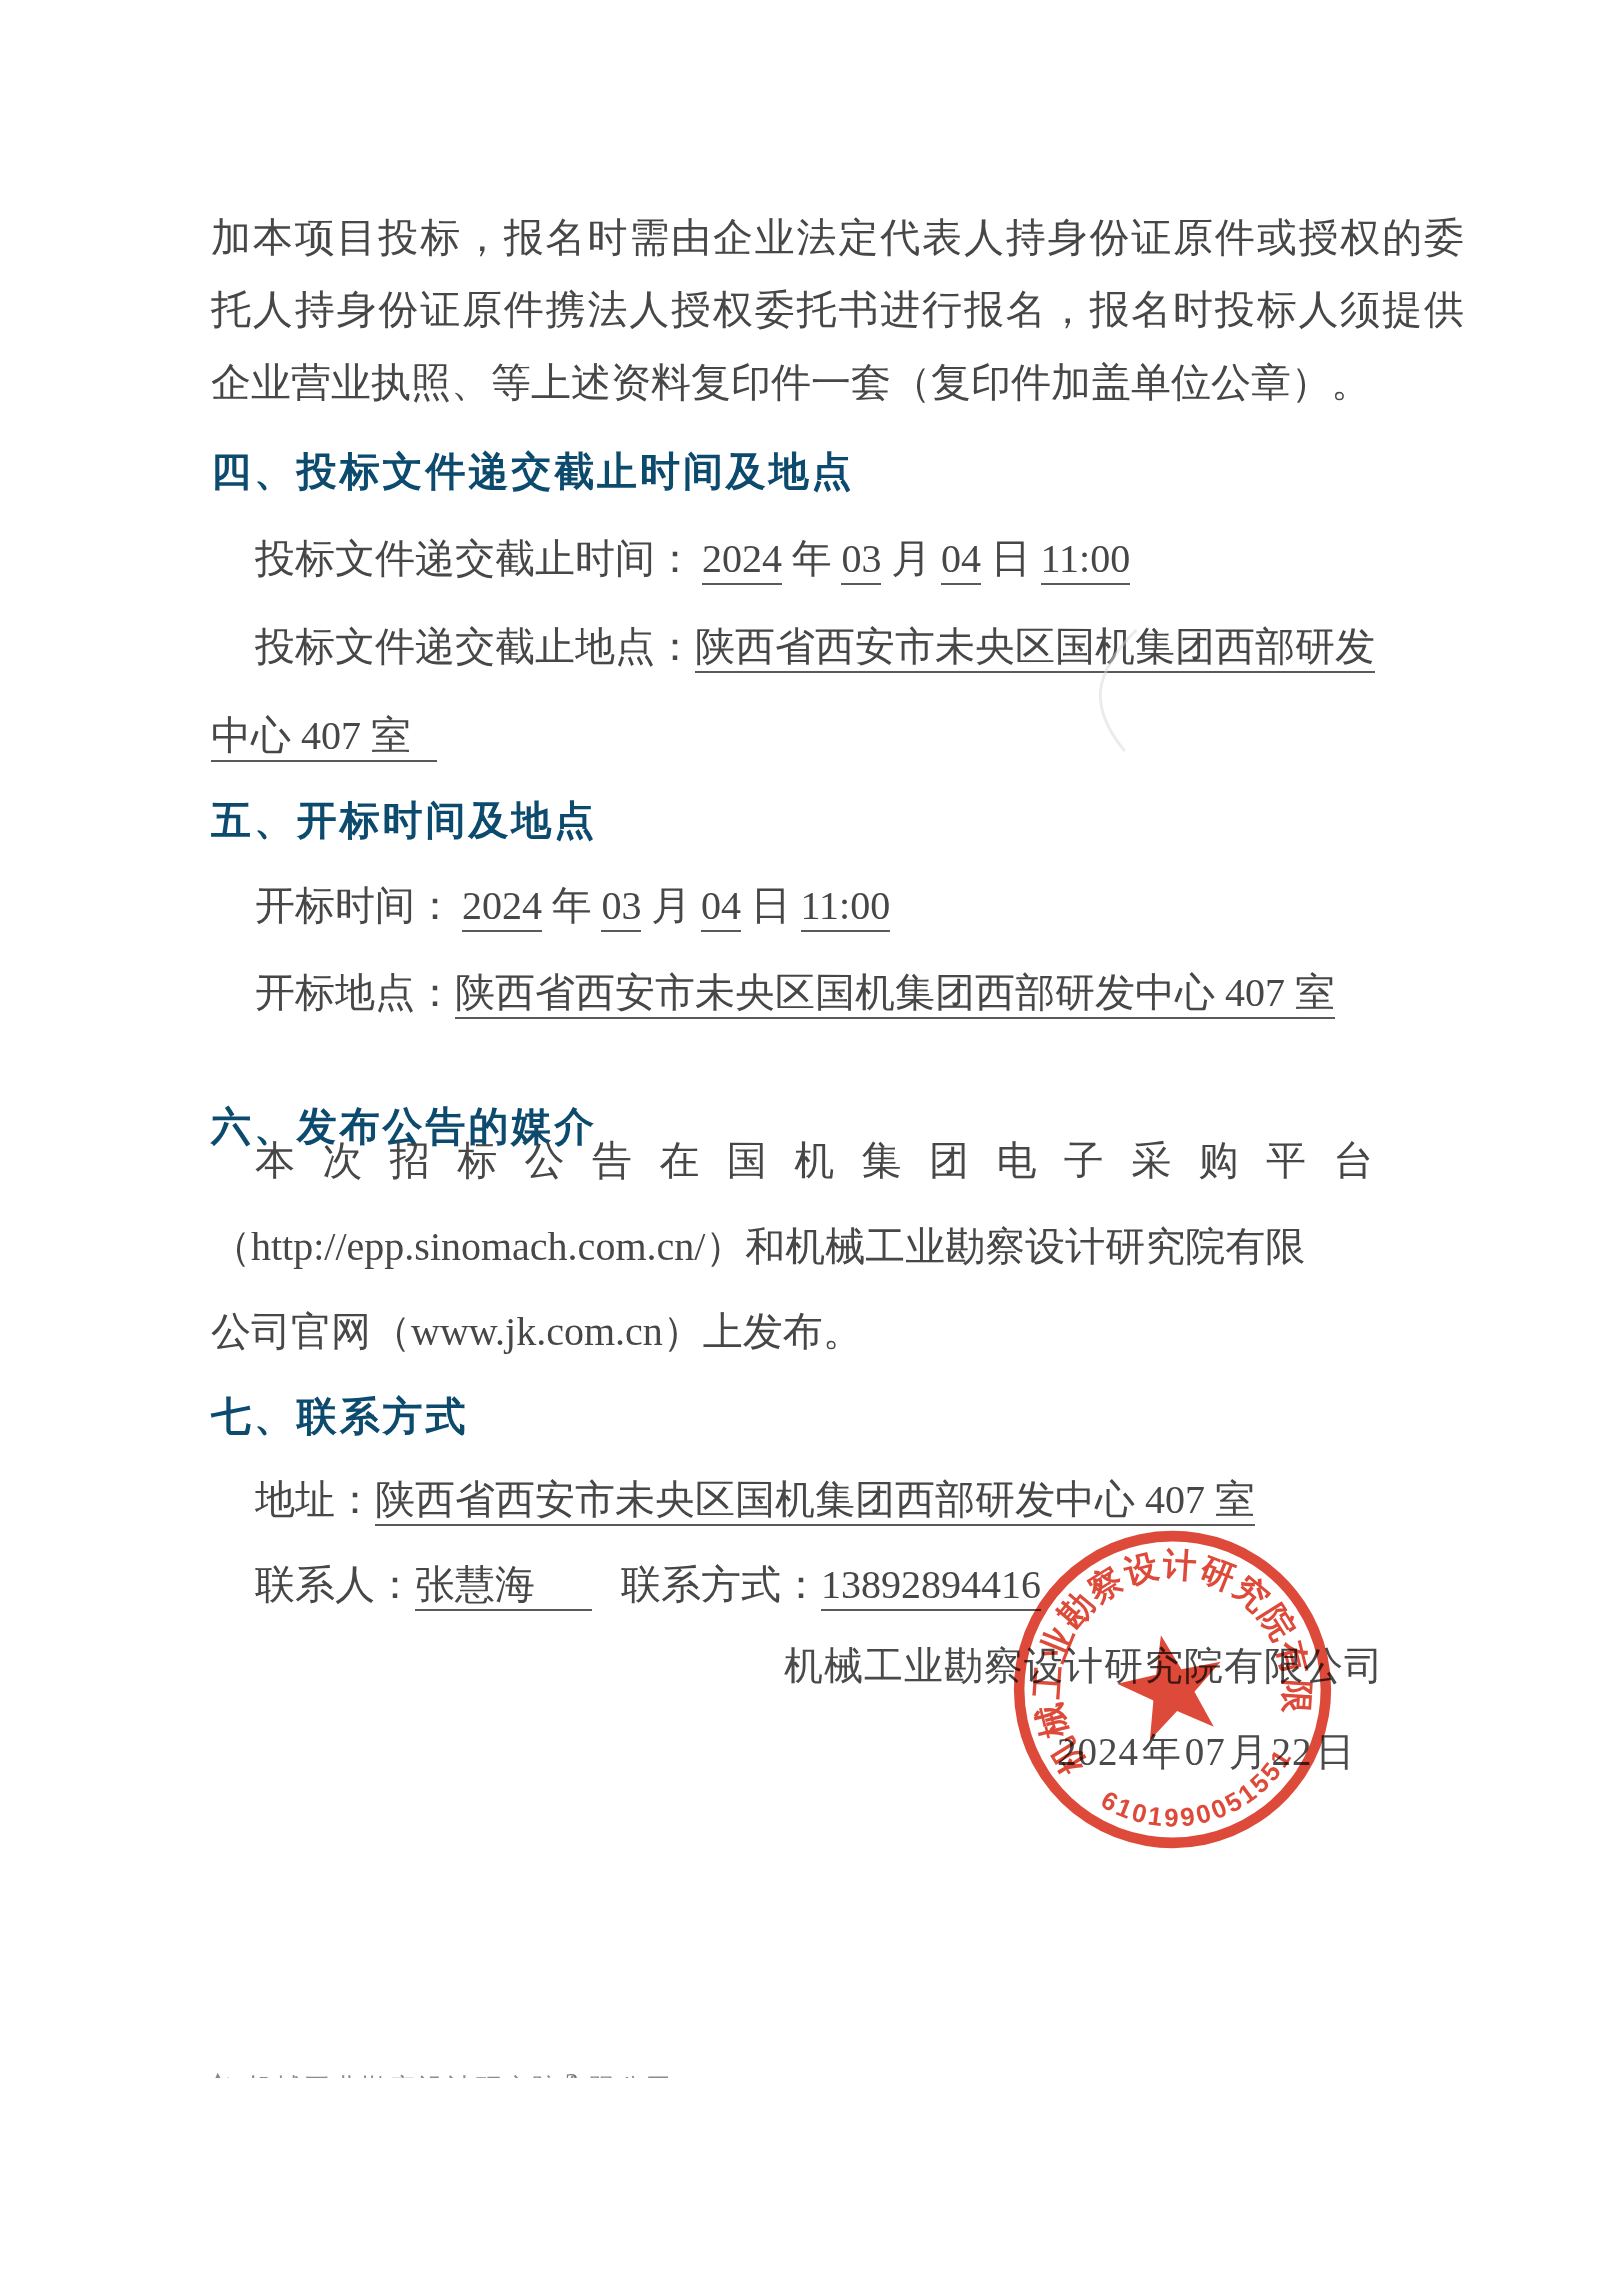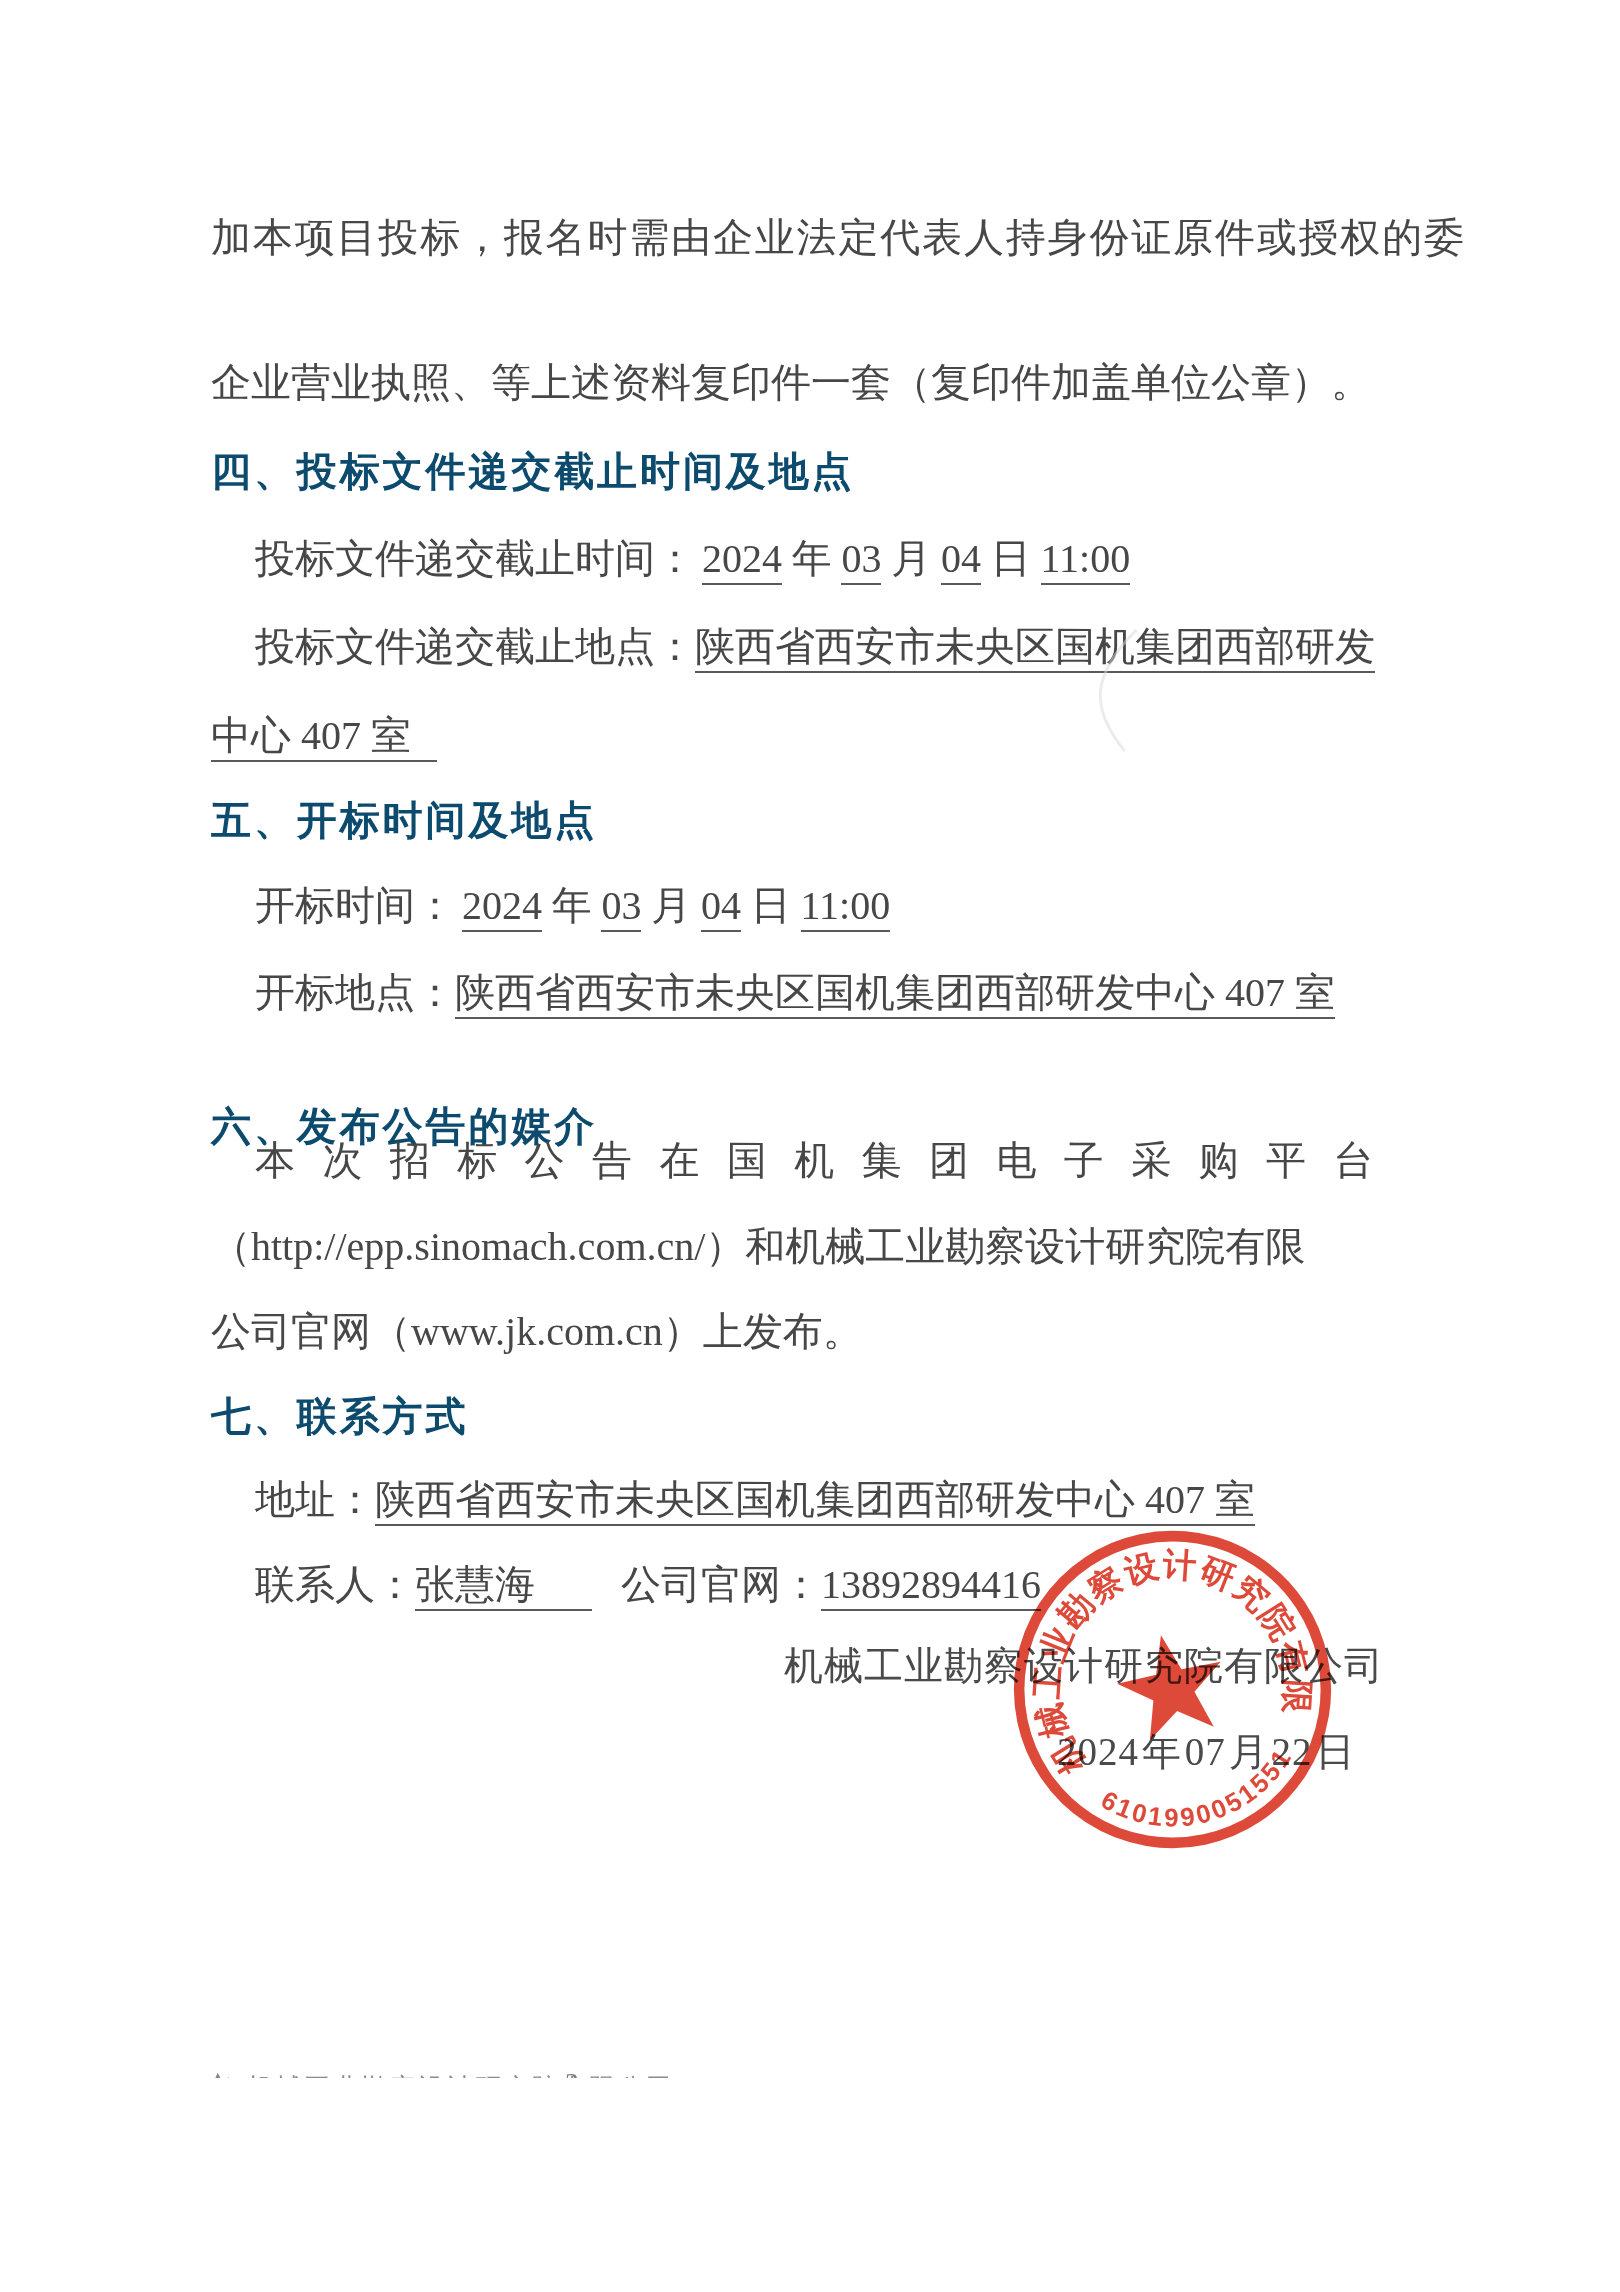--- a/index.html
+++ b/index.html
@@ -31,20 +31,21 @@
   .page-num{position:absolute;left:565px;top:2068px;font-size:27.4px;color:#77777c;}
   .footer-logo{position:absolute;left:206px;top:2068px;}
   .artifact{position:absolute;left:1068px;top:622px;opacity:.5;}
 </style>
 </head>
 <body>
 
 <div class="page">
 
   <div class="line j" style="left:211px;top:208px">加本项目投标，报名时需由企业法定代表人持身份证原件或授权的委</div>
+  <div class="line j" style="left:211px;top:280px">托人持身份证原件携法人授权委托书进行报名，报名时投标人须提供</div>
   <div class="line" style="left:211px;top:353px">企业营业执照、等上述资料复印件一套（复印件加盖单位公章）。</div>
 
   <div class="line heading" style="left:211px;top:441px">四、投标文件递交截止时间及地点</div>
   <div class="line" style="left:255px;top:529px">
     <span>投标文件递交截止时间：</span><span class="u num">2024</span><span class="unit">年</span><span class="u num">03</span><span class="unit">月</span><span class="u num">04</span><span class="unit">日</span><span class="u num">11:00</span>
   </div>
   <div class="line" style="left:255px;top:617px">
     <span>投标文件递交截止地点：</span><span class="u">陕西省西安市未央区国机集团西部研发</span>
   </div>
   <div class="line" style="left:211px;top:706px">
@@ -62,21 +63,21 @@
   <div class="line heading" style="left:211px;top:1096px">六、发布公告的媒介</div>
   <div class="line ls" style="left:255px;top:1131px">本次招标公告在国机集团电子采购平台</div>
   <div class="line" style="left:211px;top:1217px">（http://epp.sinomach.com.cn/）和机械工业勘察设计研究院有限</div>
   <div class="line" style="left:211px;top:1302px">公司官网（www.jk.com.cn）上发布。</div>
 
   <div class="line heading" style="left:211px;top:1386px">七、联系方式</div>
   <div class="line" style="left:255px;top:1470px">
     <span>地址：</span><span class="u">陕西省西安市未央区国机集团西部研发中心 407 室</span>
   </div>
   <div class="line" style="left:255px;top:1555px">
-    <span>联系人：</span><span class="u name-u">张慧海</span><span class="gap">公司官网：</span><span class="u">13892894416</span>
+    <span>联系人：</span><span class="u name-u">张慧海</span><span class="gap">联系方式：</span><span class="u">13892894416</span>
   </div>
 
   <div class="sig" style="left:784px;top:1639px">机械工业勘察设计研究院有限公司</div>
   <div class="sig" style="left:1057px;top:1725px">
     <span>2024</span><span class="unit">年</span><span>07</span><span class="unit">月</span><span>22</span><span class="unit">日</span>
   </div>
 
   <svg class="stamp" viewBox="0 0 360 360">
     <g transform="rotate(-12 180 180)">
       <circle cx="180" cy="180" r="160" fill="none" stroke-width="11" stroke="#dc3a28"></circle>

